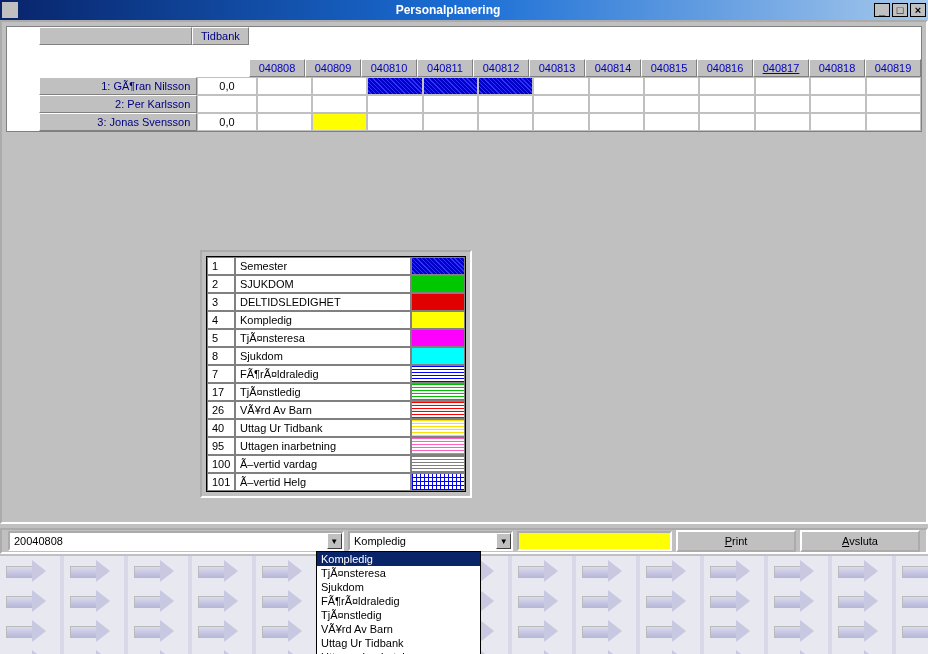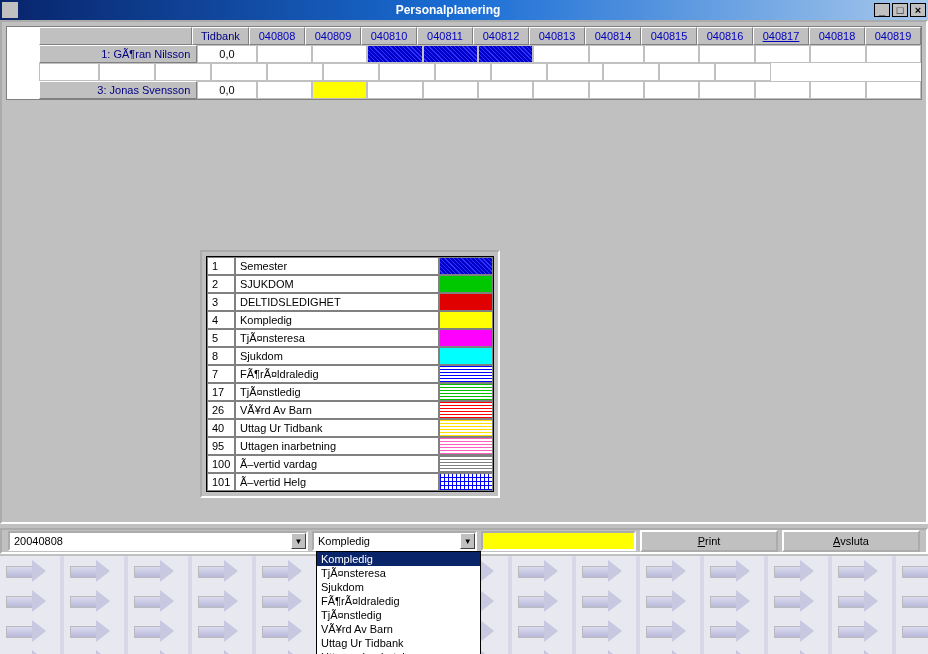--- a/index.html
+++ b/index.html
@@ -14,21 +14,21 @@
 
   
   .panel { position: absolute; top: 20px; left: 0; right: 0; height: 504px; background: #c0c0c0; border: 2px inset #fff; }
 
   
   .grid { border: 1px solid #808080; background: #fff; margin: 4px; padding-left: 32px; }
   .gridrow { display: flex; }
   .gridhead .namecol, .gridhead .datecol, .gridhead .tidcol { background: #c0c0c0; border: 1px solid #fff; border-right-color: #808080; border-bottom-color: #808080; }
   .namecol { width: 160px; height: 18px; display: flex; align-items: center; justify-content: flex-end; padding: 0 6px; background: #c0c0c0; border: 1px solid #fff; border-right-color: #808080; border-bottom-color: #808080; color: #000080; }
   .tidcol { width: 60px; height: 18px; display: flex; align-items: center; justify-content: center; background: #c0c0c0; border: 1px solid #fff; border-right-color: #808080; border-bottom-color: #808080; color: #000080; }
-  .datecol { width: 56px; height: 18px; display: flex; align-items: center; justify-content: center; color: #0000c0; background: #fff; border: 1px solid #c0c0c0; }
+  .datecol { width: 56px; height: 18px; display: flex; align-items: center; justify-content: center; color: #0000c0; background: #fff; border: 1px solid #c0c0c0; margin-top: 32px; }
   .gridrow .tidval { background: #fff; color: #000; border: 1px solid #c0c0c0; }
   .cell { width: 56px; height: 18px; background: #fff; border: 1px solid #c0c0c0; }
 
   
   .pat-dotred { background: repeating-radial-gradient(circle at 2px 2px, #f00 0 0.6px, #fff 0.6px 3px); background-size: 4px 4px; }
   .pat-blue { background: repeating-linear-gradient(45deg, #0000c8 0 2px, #3030ff 2px 3px); }
   .pat-yellow { background: #ffff00; }
   .pat-green { background: #00c800; }
   .pat-red { background: #e00000; }
   .pat-magenta { background: #ff00ff; }
@@ -39,21 +39,21 @@
   .pat-stripe-yellow { background: repeating-linear-gradient(0deg, #ffe000 0 1px, #fff 1px 3px); }
   .pat-stripe-pink { background: repeating-linear-gradient(0deg, #ff60c0 0 1px, #fff 1px 3px); }
   .pat-stripe-gray { background: repeating-linear-gradient(0deg, #808080 0 1px, #fff 1px 3px); }
   .pat-grid-blue { background: repeating-linear-gradient(0deg, #0000ff 0 1px, transparent 1px 4px), repeating-linear-gradient(90deg, #0000ff 0 1px, #fff 1px 4px); }
 
   
   .legend-outer { position: absolute; left: 198px; top: 228px; border: 2px inset #fff; padding: 4px; background: #c0c0c0; }
   .legend { border: 1px solid #000; background: #fff; }
   .lrow { display: flex; height: 18px; align-items: stretch; }
   .lnum { width: 28px; border: 1px solid #808080; display: flex; align-items: center; padding-left: 4px; }
-  .lname { width: 204px; border: 1px solid #808080; display: flex; align-items: center; padding-left: 4px; }
+  .lname { width: 176px; border: 1px solid #808080; display: flex; align-items: center; padding-left: 4px; }
   .lsw { width: 54px; border: 1px solid #808080; }
 
   
   .botbar { position: absolute; left: 0; right: 0; top: 528px; height: 26px; background: #c0c0c0; border: 2px inset #fff; display: flex; align-items: center; padding: 2px 6px; gap: 4px; }
   .combo { height: 20px; background: #fff; border: 2px inset #fff; display: flex; align-items: center; position: relative; }
   .combo input { border: none; outline: none; height: 16px; font-size: 11px; padding-left: 4px; width: 100%; background: transparent; }
   .combo .arrow { width: 16px; height: 16px; background: #c0c0c0; border: 1px solid #fff; border-right-color: #404040; border-bottom-color: #404040; display: flex; align-items: center; justify-content: center; font-size: 8px; cursor: pointer; }
   .swatchbox { width: 155px; height: 20px; border: 2px inset #fff; background: #ffff00; }
   .btn { flex: 1; height: 22px; background: #c0c0c0; border: 2px outset #fff; display: flex; align-items: center; justify-content: center; cursor: pointer; }
   .btn .u { text-decoration: underline; }
@@ -117,20 +117,21 @@
           <div class="cell pat-blue"></div>
           <div class="cell "></div>
           <div class="cell pat-dotred"></div>
           <div class="cell pat-dotred"></div>
           <div class="cell "></div>
           <div class="cell "></div>
           <div class="cell "></div>
           <div class="cell "></div>
         </div>
         <div class="gridrow">
+          <div class="namecol">2: Per Karlsson</div>
           <div class="tidcol tidval"></div>
           <div class="cell "></div>
           <div class="cell "></div>
           <div class="cell "></div>
           <div class="cell "></div>
           <div class="cell "></div>
           <div class="cell "></div>
           <div class="cell "></div>
           <div class="cell "></div>
           <div class="cell "></div>
@@ -223,21 +224,21 @@
           <div class="lnum">101</div>
           <div class="lname">Ã–vertid Helg</div>
           <div class="lsw pat-grid-blue"></div>
         </div>
       </div>
   </div>
 
 </div>
 
 <div class="botbar">
-  <div class="combo" style="width:300px">
+  <div class="combo" style="width:336px">
     <input value="20040808" style="">
     <div class="arrow">▼</div>
   </div>
   <div class="combo" style="width:165px">
     <input value="Kompledig" style="">
     <div class="arrow">▼</div>
   </div>
   <div class="swatchbox pat-yellow" id="swatchbox"></div>
   <div class="btn">
       <span><span class="u">P</span><span>rint</span></span>

